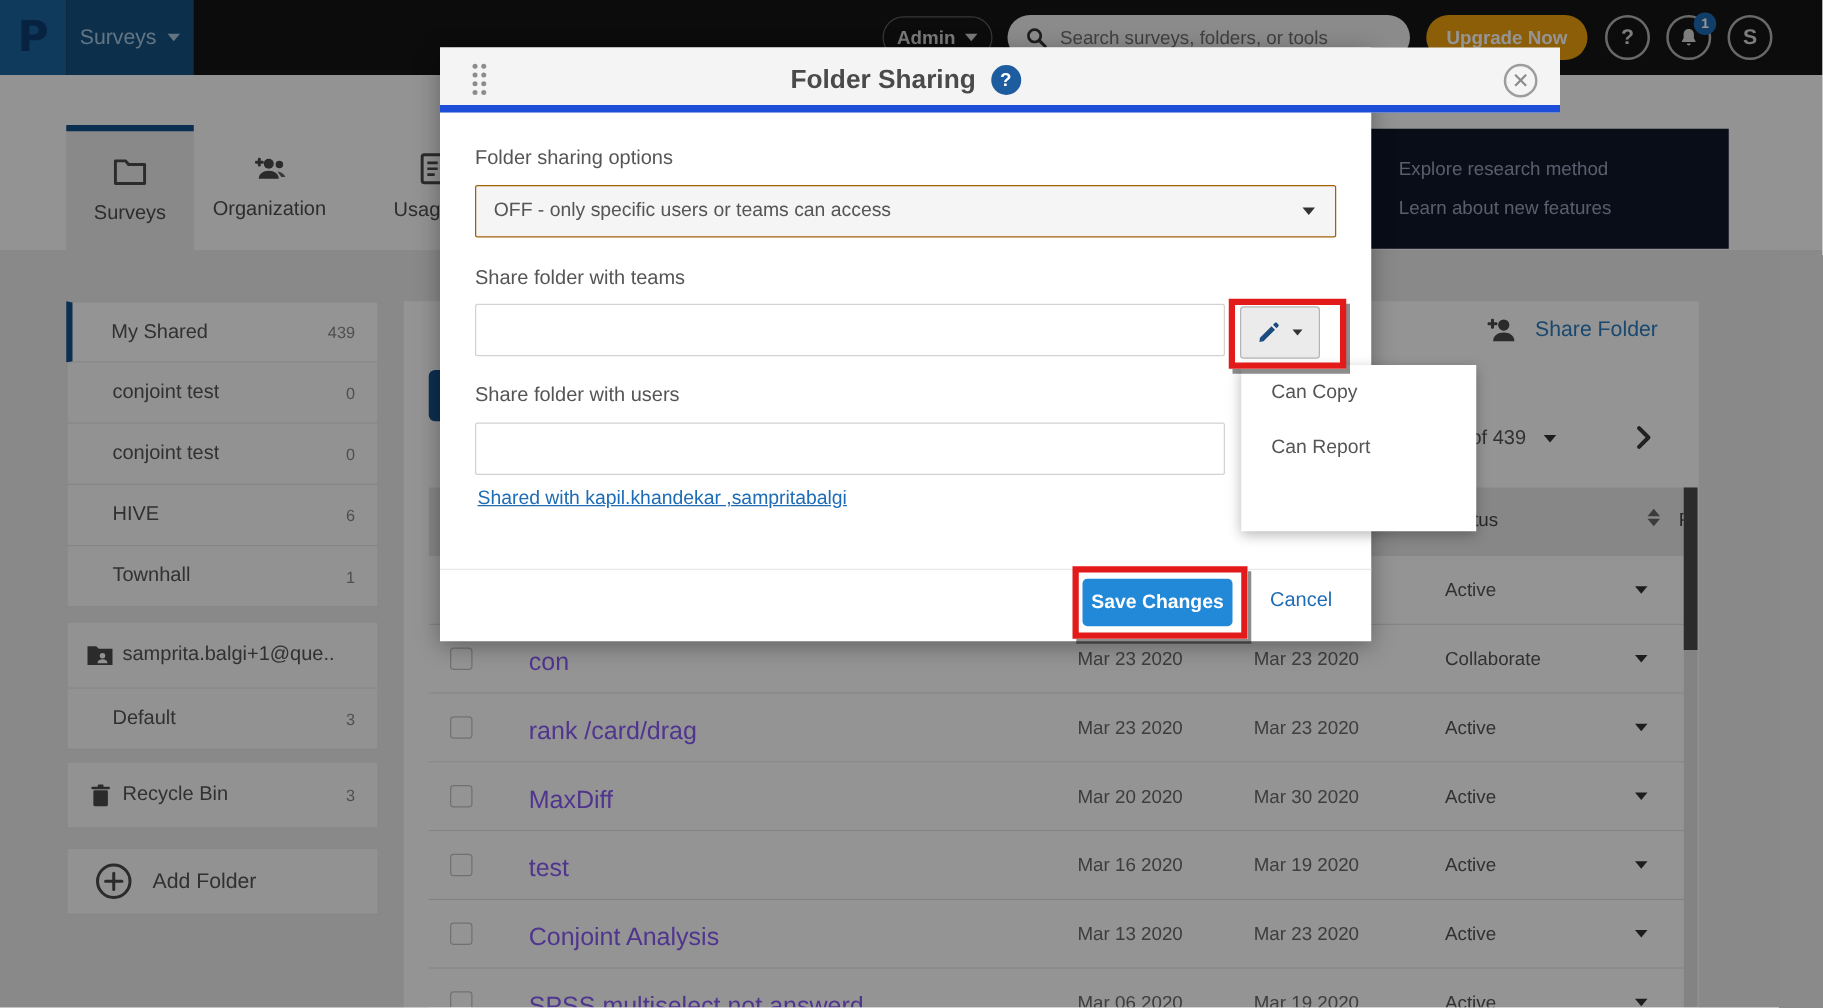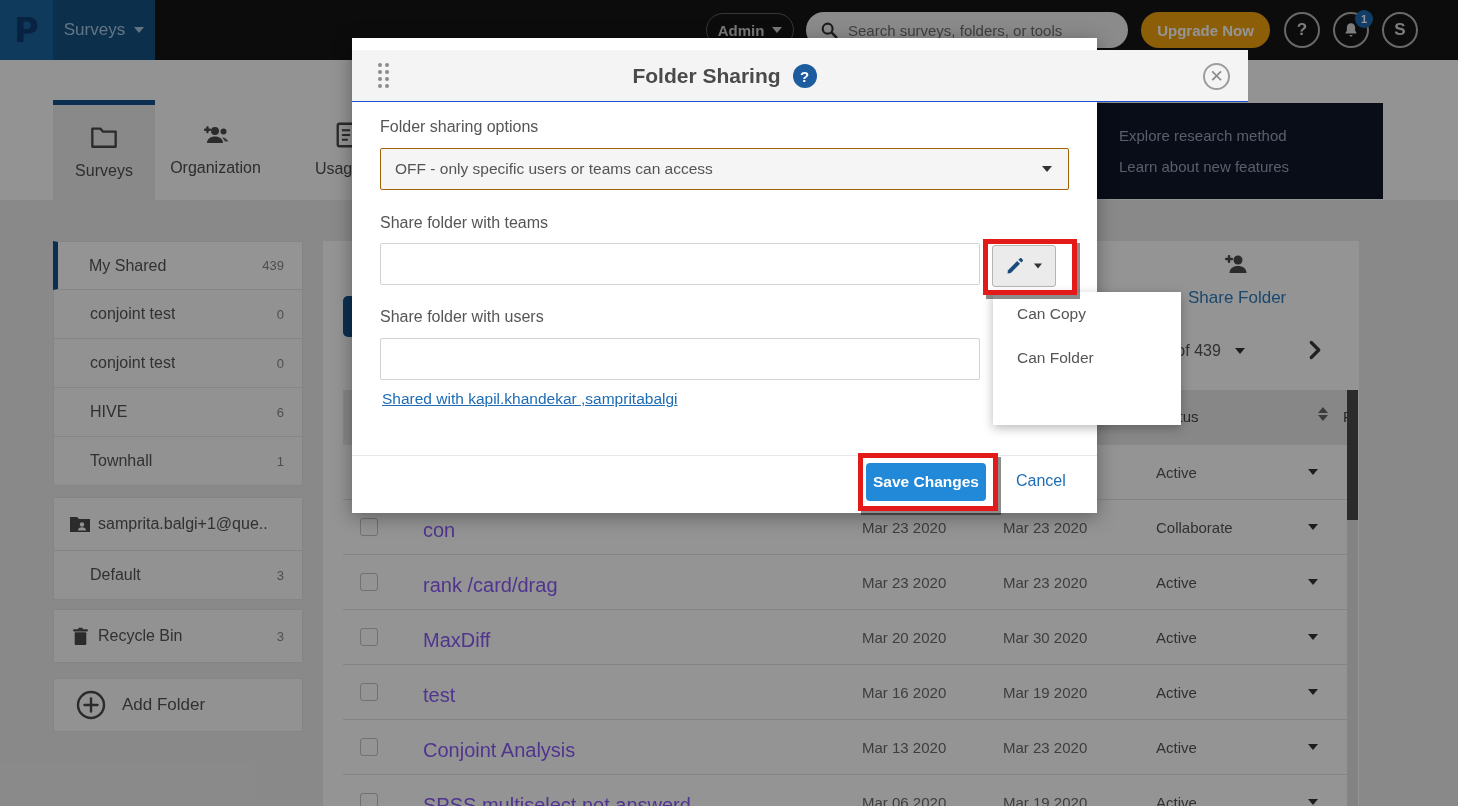--- a/index.html
+++ b/index.html
@@ -40,21 +40,21 @@
   .side-item.active { background:#fff; border-left:5px solid #14518a; }
   .side-item.active .si-label { margin-left:31px; }
   .si-icon { position:absolute; left:15px; display:flex; }
   .with-icon .si-label { margin-left:44px; }
 
   .add-folder { position:absolute; left:53px; top:678px; width:250px; height:54px; background:#fbfbfb; border:1px solid #e6e6e6; display:flex; align-items:center; gap:16px; padding-left:22px; cursor:pointer; color:#555; font-size:17px; }
 
   
   .main-panel { position:absolute; left:323px; top:241px; width:1036px; height:565px; background:#fff; }
   .new-survey-frag { position:absolute; left:343px; top:296px; width:46px; height:41px; background:#14518a; border-radius:5px; }
-  .share-folder { position:absolute; left:1188px; top:252px; display:flex; align-items:center; gap:12px; cursor:pointer;flex-direction:column; }
+  .share-folder { position:absolute; left:1188px; top:252px; display:flex; align-items:center; gap:12px; cursor:pointer; }
   .share-folder span { color:#2e7cbe; font-size:17px; }
   .pagination { position:absolute; left:1163px; top:342px; display:flex; align-items:center; gap:10px; color:#555; font-size:16px; }
   .pagination .caret { color:#333; margin-left:4px; }
   .next-chevron { position:absolute; left:1306px; top:340px; cursor:pointer; }
 
   
   .tbl-header { position:absolute; left:343px; top:390px; width:1004px; height:55px; background:#e9e9e9; overflow:hidden; }
   .th-status { position:absolute; left:813px; top:18px; color:#444; font-size:15px; }
   .th-sort { position:absolute; left:975px; top:17px; display:flex; flex-direction:column; gap:2px; color:#666; cursor:pointer; }
   .tri-up { width:0;height:0;border-left:5px solid transparent;border-right:5px solid transparent;border-bottom:6px solid currentColor; }
@@ -68,21 +68,21 @@
   .cell-status { position:absolute; left:813px; top:19px; color:#555; font-size:15px; }
   .row-caret { position:absolute; left:965px; top:24px; color:#333; cursor:pointer; }
   .vscroll-track { position:absolute; left:1347px; top:390px; width:11px; height:416px; background:#e2e2e2; }
   .vscroll-thumb { position:absolute; left:1347px; top:390px; width:11px; height:130px; background:#4a4a4a; cursor:grab; }
 
   
   .overlay { position:absolute; left:0; top:0; width:1458px; height:806px; background:rgba(0,0,0,0.42); z-index:40; }
 
   
   .modal { position:absolute; left:352px; top:38px; width:745px; height:475px; background:#fff; z-index:50; box-shadow:0 4px 18px rgba(0,0,0,0.35); }
-  .modal-header { position:absolute; left:0; top:12px; width:896px; height:52px; background:#f4f4f4; border-bottom:1px solid #1d4ed8; }
+  .modal-header { position:absolute; left:0; top:0; width:896px; height:52px; background:#f4f4f4; border-bottom:6px solid #1d4ed8; }
   .drag-dots { position:absolute; left:26px; top:13px; display:grid; grid-template-columns:repeat(2,4px); grid-template-rows:repeat(4,4px); gap:3px; cursor:grab; }
   .drag-dots i { width:4px; height:4px; border-radius:50%; background:#8c8c8c; }
   .modal-title-wrap { position:absolute; left:0; top:0; width:745px; height:52px; display:flex; align-items:center; justify-content:center; gap:12px; }
   .modal-title { color:#4a4a4a; font-size:21px; font-weight:bold; }
   .title-help { width:24px; height:24px; background:#1d5d9f; border-radius:50%; color:#fff; font-size:15px; font-weight:bold; display:flex; align-items:center; justify-content:center; cursor:pointer; }
   .modal-close { position:absolute; right:18px; top:13px; width:27px; height:27px; border:2px solid #9d9d9d; border-radius:50%; color:#8a8a8a; font-size:17px; display:flex; align-items:center; justify-content:center; cursor:pointer; }
   .m-label { position:absolute; left:28px; color:#555; font-size:16px; }
   .m-select { position:absolute; left:28px; top:110px; width:689px; height:42px; background:#f5f5f5; border:1px solid #a16207; border-radius:2px; display:flex; align-items:center; padding:0 14px; color:#555; font-size:15.5px; cursor:pointer; }
   .m-select .caret { position:absolute; right:16px; color:#333; }
   .m-input { position:absolute; left:28px; width:600px; height:42px; border:1px solid #d2d2d2; border-radius:2px; background:#fff; font-size:15px; color:#444; padding:0 12px; outline:none; font-family:"Liberation Sans", sans-serif; }
@@ -376,19 +376,19 @@
     <input class="m-input" style="top: 300px;">
     <span class="shared-with">Shared with kapil.khandekar ,sampritabalgi</span>
 
     <div class="modal-footer-line"></div>
     <button class="save-btn">Save Changes</button>
     <span class="cancel-link">Cancel</span>
   </div>
 
   <div class="perm-menu">
     <div class="perm-item">Can Copy</div>
-    <div class="perm-item">Can Folder</div>
+    <div class="perm-item">Can Report</div>
   </div>
 
   <div class="red-rect red-pencil"></div>
   <div class="red-rect red-save"></div>
 
 </div>
 
 </body></html>

